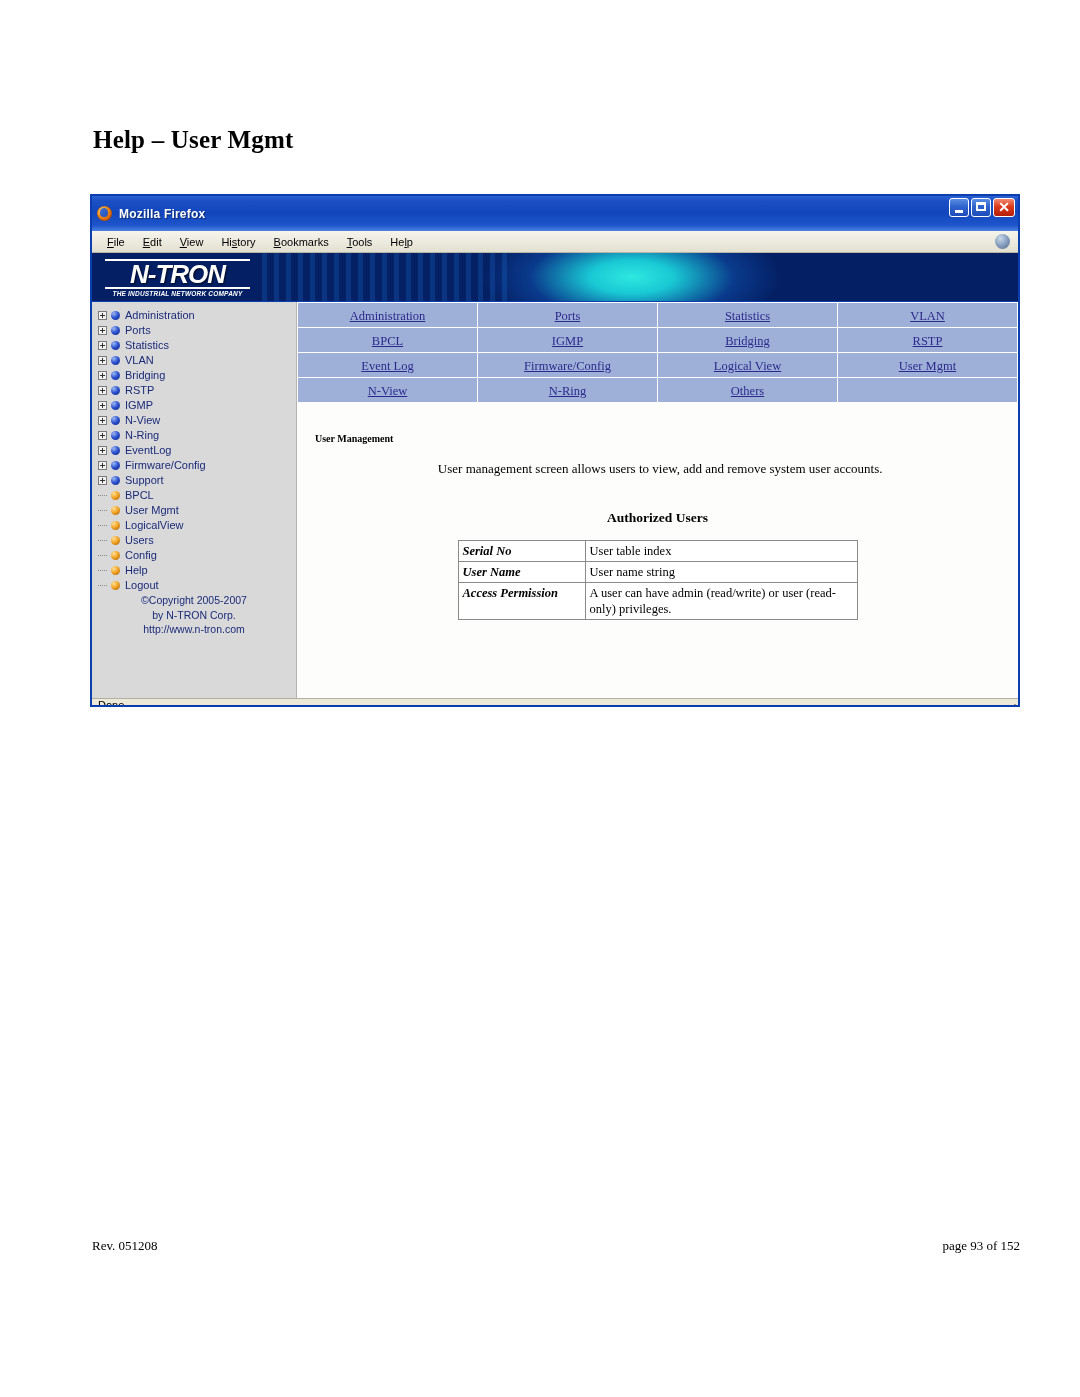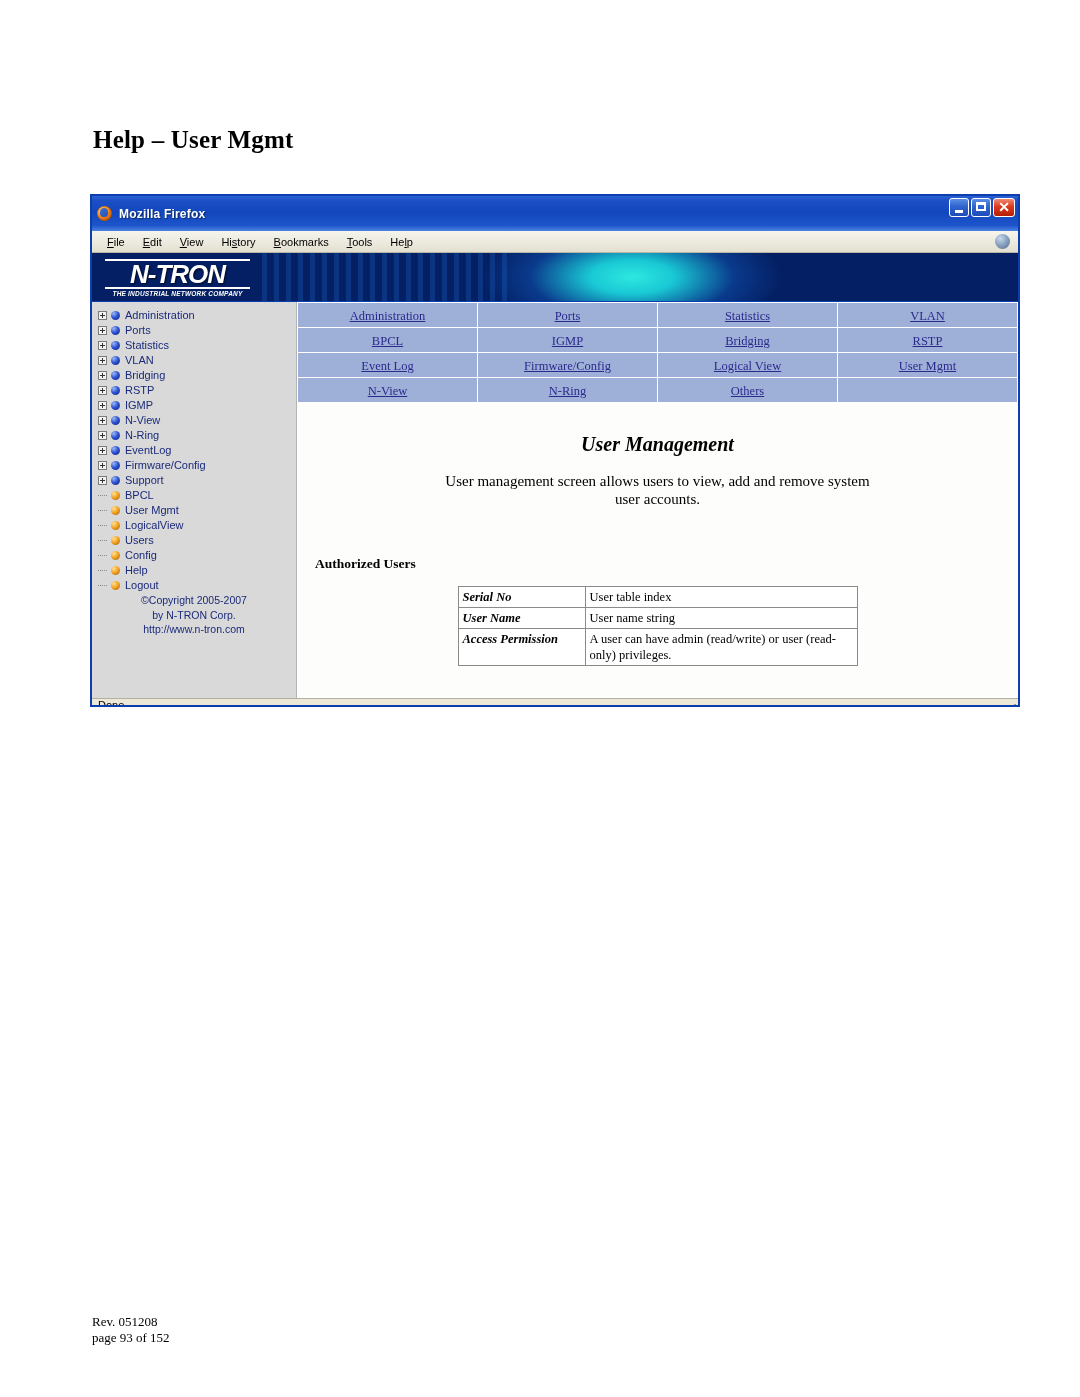--- a/index.html
+++ b/index.html
@@ -304,37 +304,36 @@
     color: #2a2a8c;
     text-decoration: underline;
   }
   .navgrid td.empty { background: #9fb0d8; }
 
   .panel {
     padding: 18px 18px 0 18px;
   }
   .panel h2 {
     margin: 12px 0 0 0;
-    text-align: center;
-    font-family: "Liberation Serif", serif;
-    font-size: 20px;
-    font-weight: bold;
-    font-style: italic;
+    text-align: left;
+    font-family: "Liberation Serif", serif;
+    font-size: 10px;
+    font-weight: bold;
   }
   .panel .desc {
     margin: 16px auto 0 auto;
-    text-align: center;
-    font-family: "Liberation Serif", serif;
-    font-size: 15px;
+    text-align: right;
+    font-family: "Liberation Serif", serif;
+    font-size: 13px;
     line-height: 18px;
     width: 450px;
   }
   .panel h3 {
-    margin: 48px 0 0 0;
-    text-align: left;
+    margin: 32px 0 0 0;
+    text-align: center;
     font-family: "Liberation Serif", serif;
     font-size: 13.5px;
     font-weight: bold;
   }
 
   .authtable {
     margin: 14px auto 0 auto;
     border-collapse: collapse;
     width: 400px;
     background: #ffffff;
@@ -386,27 +385,26 @@
     width: 928px;
     font-family: "Liberation Serif", serif;
     font-size: 16.5px;
     line-height: 25px;
     text-align: justify;
   }
 
   .footer {
     position: absolute;
     left: 92px;
-    top: 1314px;
+    top: 1238px;
     width: 928px;
     display: flex;
     justify-content: space-between;
     font-family: "Liberation Serif", serif;
     font-size: 13px;
-    flex-direction: column;
   }
 </style>
 </head>
 <body>
 
 <div class="page">
 
   <div class="doc-title">Help – User Mgmt</div>
 
   <div class="browser">

